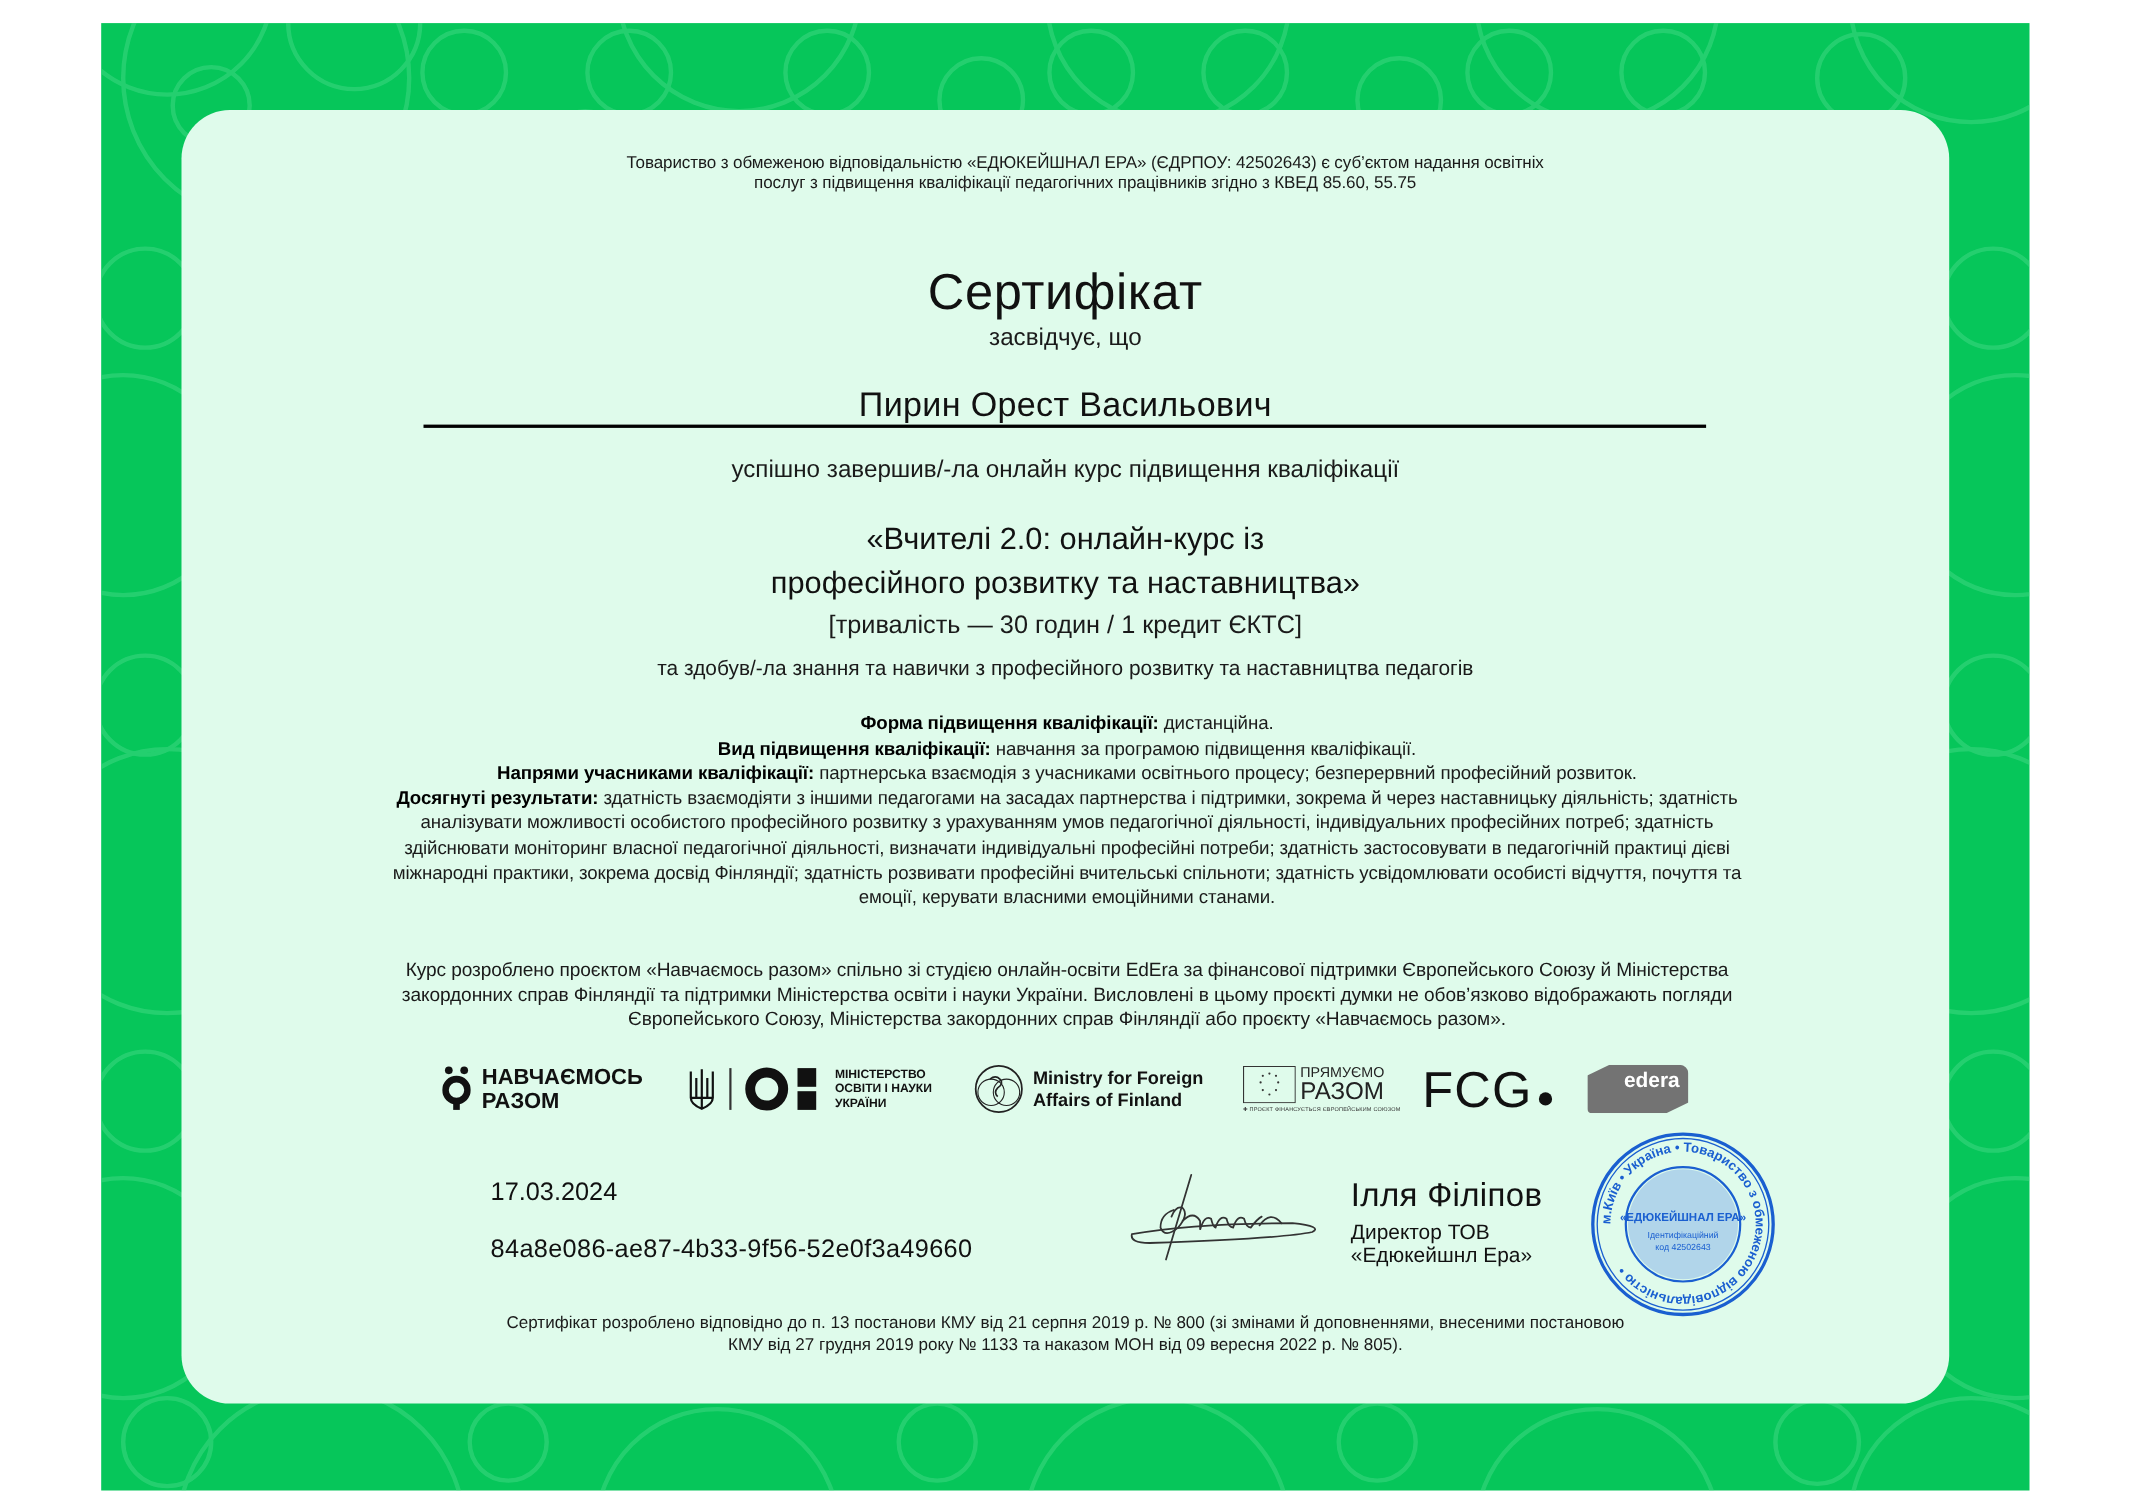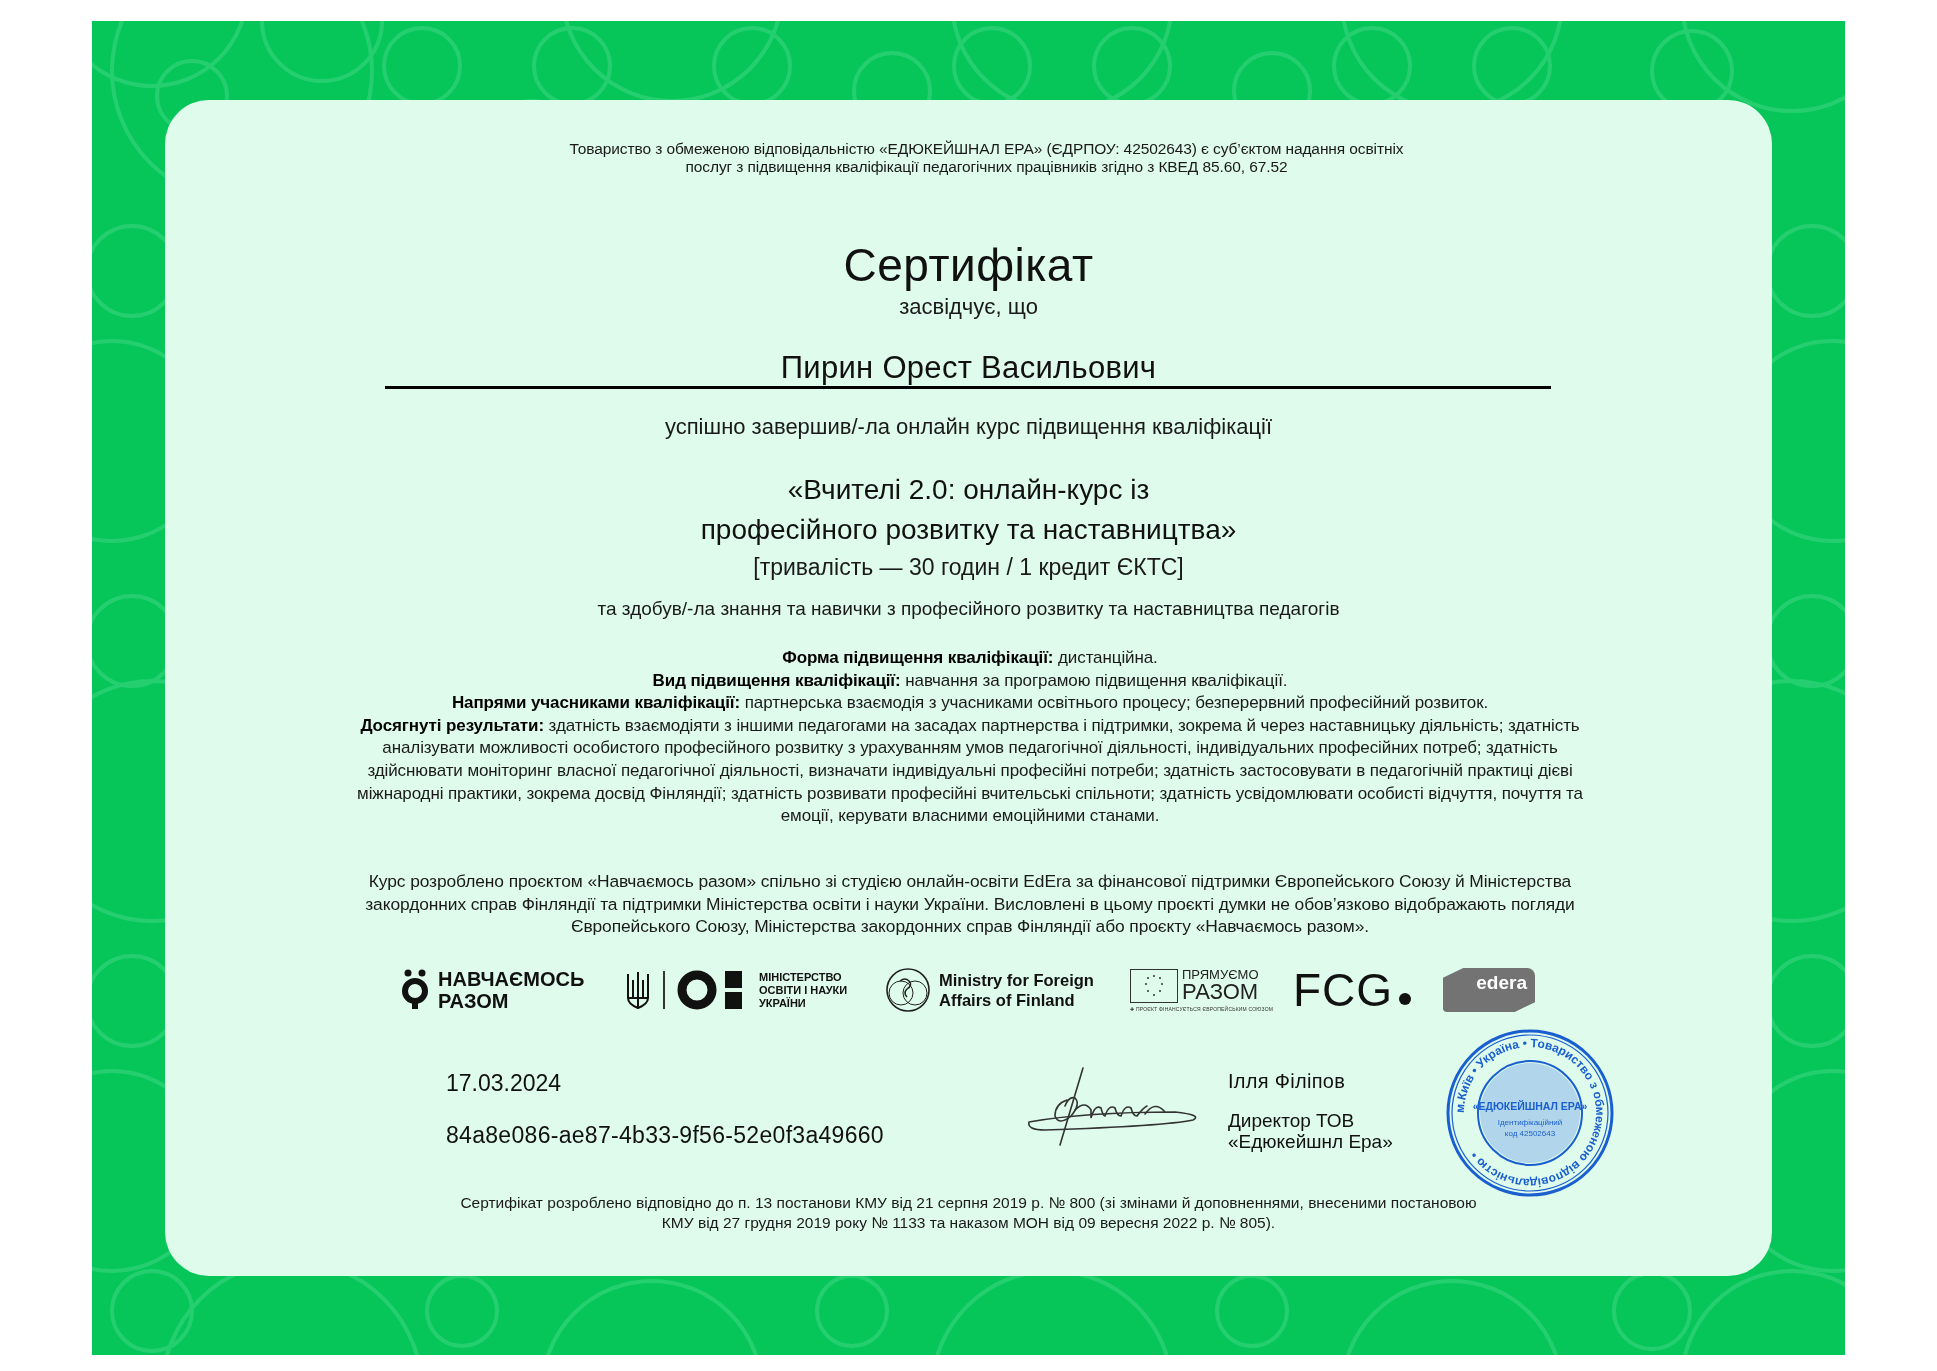--- a/index.html
+++ b/index.html
@@ -38,21 +38,21 @@
     .details b { font-weight: 700; color: #000; }
     .funding {
       top: 870px; left: 320px; width: 1300px; font-size: 17.4px; line-height: 22.6px;
       text-align: center; color: #1a1a1a; letter-spacing: -0.1px;
     }
     .logos { top: 955px; left: 400px; width: 1140px; height: 70px; }
     .logo { position: absolute; top: 0; height: 70px; display: flex; align-items: center; }
     .logo-text-bold { font-weight: 700; color: #111; }
     .date { left: 446px; top: 1070px; font-size: 23px; color: #111; }
     .cert-id { left: 446px; top: 1122px; font-size: 23px; color: #111; letter-spacing: 0.3px; }
-    .signer-name { left: 1228px; top: 1070px; font-size: 20px; color: #111; letter-spacing: 0.3px; }
+    .signer-name { left: 1228px; top: 1070px; font-size: 30px; color: #111; letter-spacing: 0.3px; }
     .signer-title { left: 1228px; top: 1110px; font-size: 19px; line-height: 21px; color: #111; }
     .signature { left: 1025px; top: 1060px; width: 180px; height: 90px; }
     .stamp { left: 1445px; top: 1028px; width: 170px; height: 170px; }
     .legal-bottom { top: 1193px; font-size: 15.5px; line-height: 20px; color: #1a1a1a; }
   </style>
 </head>
 <body>
 
 <div class="frame">
   <svg class="pattern" viewBox="0 0 1753 1334" preserveAspectRatio="none">
@@ -103,21 +103,21 @@
       <circle cx="1560" cy="1290" r="38"></circle>
       <circle cx="1700" cy="1360" r="110"></circle>
     </g>
   </svg>
 </div>
 
 <div class="card"></div>
 
 <div class="abs center legal-top">
   <div>Товариство з обмеженою відповідальністю «ЕДЮКЕЙШНАЛ ЕРА» (ЄДРПОУ: 42502643) є суб’єктом надання освітніх</div>
-  <div>послуг з підвищення кваліфікації педагогічних працівників згідно з КВЕД 85.60, 67.52</div>
+  <div>послуг з підвищення кваліфікації педагогічних працівників згідно з КВЕД 85.60, 55.75</div>
 </div>
 
 <div class="abs center title">Сертифікат</div>
 <div class="abs center certifies">засвідчує, що</div>
 
 <div class="abs center name">Пирин Орест Васильович</div>
 <div class="abs name-line"></div>
 
 <div class="abs center completed">успішно завершив/-ла онлайн курс підвищення кваліфікації</div>
 

